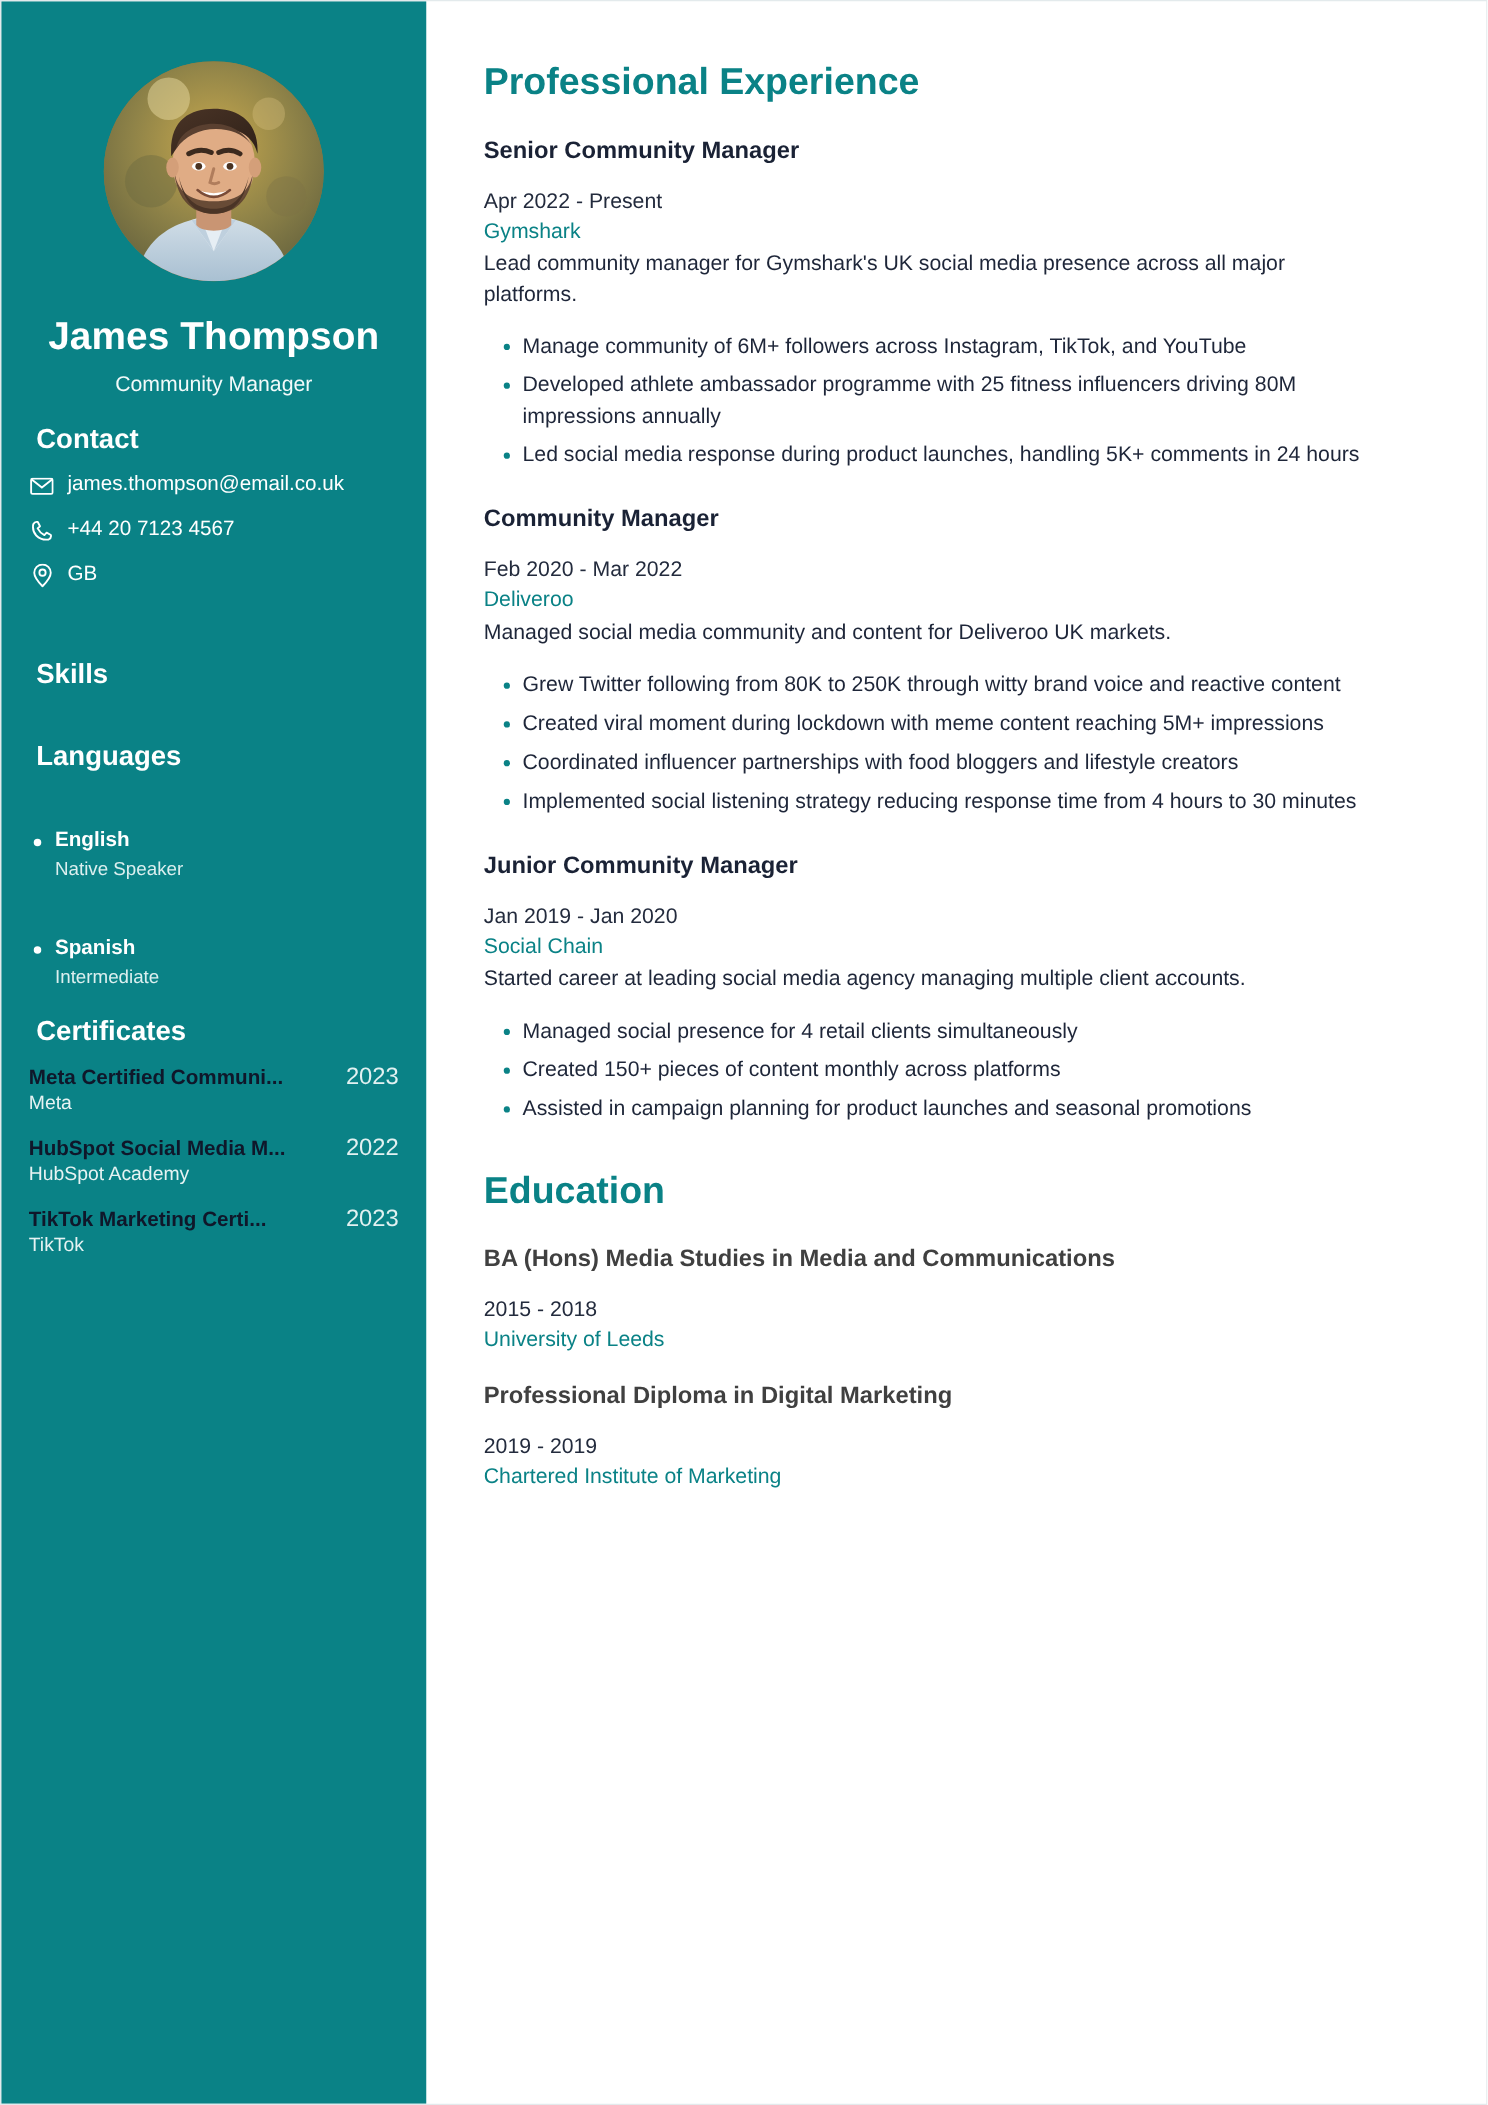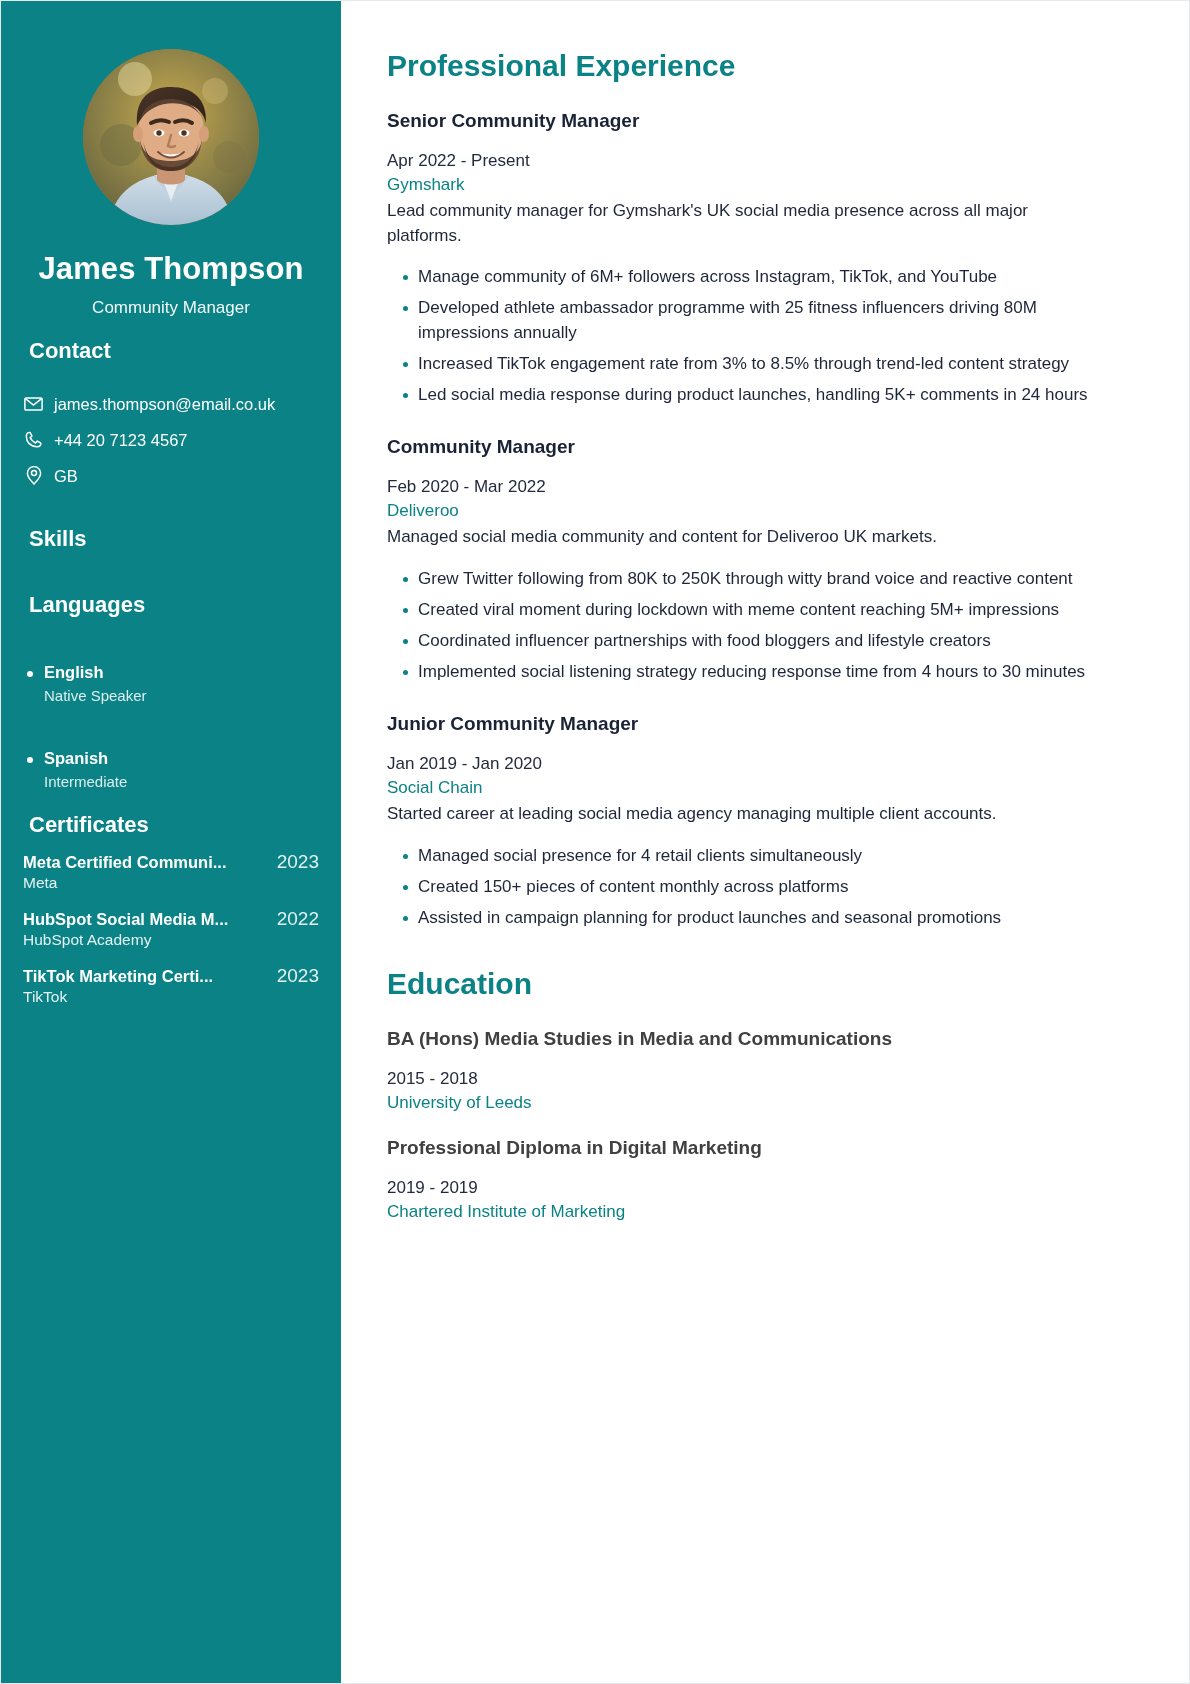--- a/index.html
+++ b/index.html
@@ -68,21 +68,21 @@
     color: #ffffff;
     margin: 22px 0 0 6px;
   }
   .sb-heading.tight { margin-top: 20px; }
   .sb-heading.gap-lg { margin-top: 40px; }
   .sb-heading.gap-xl { }
 
   .contact-list { margin-top: 14px; }
   .contact-row {
     display: flex;
-    align-items: flex-end;
+    align-items: flex-start;
     gap: 10px;
     font-size: 16.5px;
     color: #ffffff;
     height: 36px;
     white-space: nowrap;
   }
   .contact-row .ico {
     width: 21px;
     height: 21px;
     flex: 0 0 21px;
@@ -130,21 +130,21 @@
   }
   .lang-name { font-size: 16.5px; font-weight: bold; color: #ffffff; line-height: 1.2; margin-top: 45px; }
   .lang-level { font-size: 15px; font-weight: normal; color: #dcefef; margin-top: 4px; }
 
   .cert-list { margin-top: 13px; }
   .cert-item { margin-bottom: 16px; }
   .cert-top { display: flex; align-items: baseline; gap: 10px; }
   .cert-title {
     font-size: 16.5px;
     font-weight: bold;
-    color: #ffffff;
+    color: #0f172a;
     flex: 1 1 auto;
     min-width: 0;
     white-space: nowrap;
     overflow: hidden;
     text-overflow: ellipsis;
   }
   .cert-year { font-size: 19px; color: #e2f1f1; flex: 0 0 auto; font-weight: normal; }
   .cert-issuer { font-size: 15.5px; color: #e6f3f3; margin-top: 1px; font-weight: normal; }
 
   
@@ -371,21 +371,20 @@
     <section class="entry">
       <div class="entry-head">
         <span class="entry-title">Senior Community Manager</span>
         <span class="entry-date">Apr 2022 - Present</span>
       </div>
       <div class="entry-org">Gymshark</div>
       <p class="entry-desc">Lead community manager for Gymshark's UK social media presence across all major platforms.</p>
       <ul class="entry-bullets">
         <li>Manage community of 6M+ followers across Instagram, TikTok, and YouTube</li>
         <li>Developed athlete ambassador programme with 25 fitness influencers driving 80M impressions annually</li>
-        <li>Increased TikTok engagement rate from 3% to 8.5% through trend-led content strategy</li>
         <li>Led social media response during product launches, handling 5K+ comments in 24 hours</li>
       </ul>
     </section>
 
     <section class="entry">
       <div class="entry-head">
         <span class="entry-title">Community Manager</span>
         <span class="entry-date">Feb 2020 - Mar 2022</span>
       </div>
       <div class="entry-org">Deliveroo</div>

